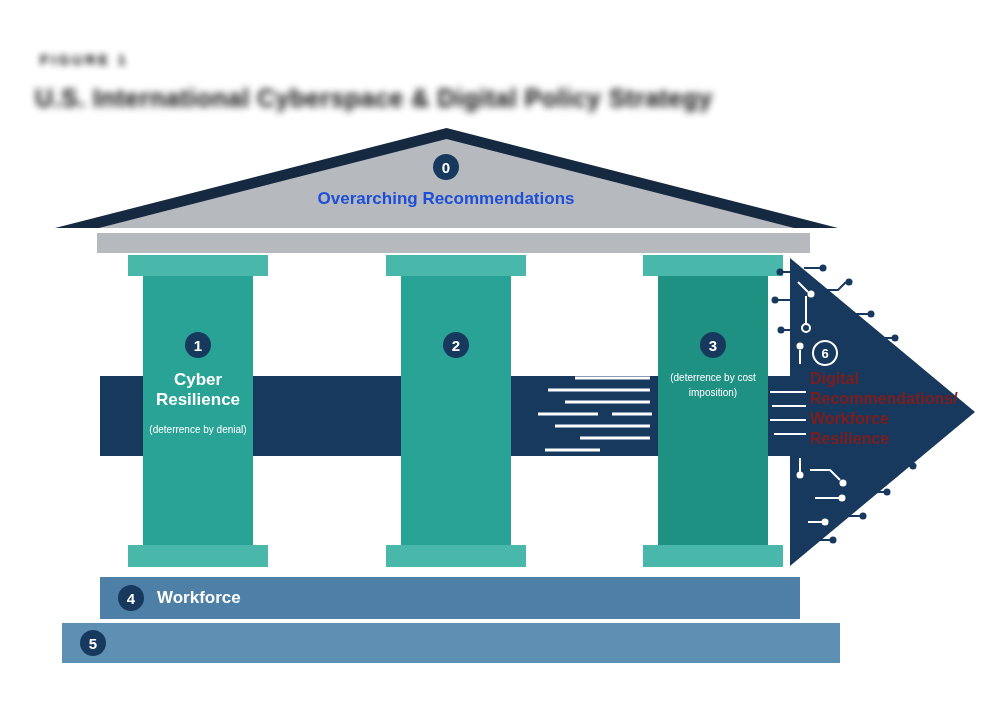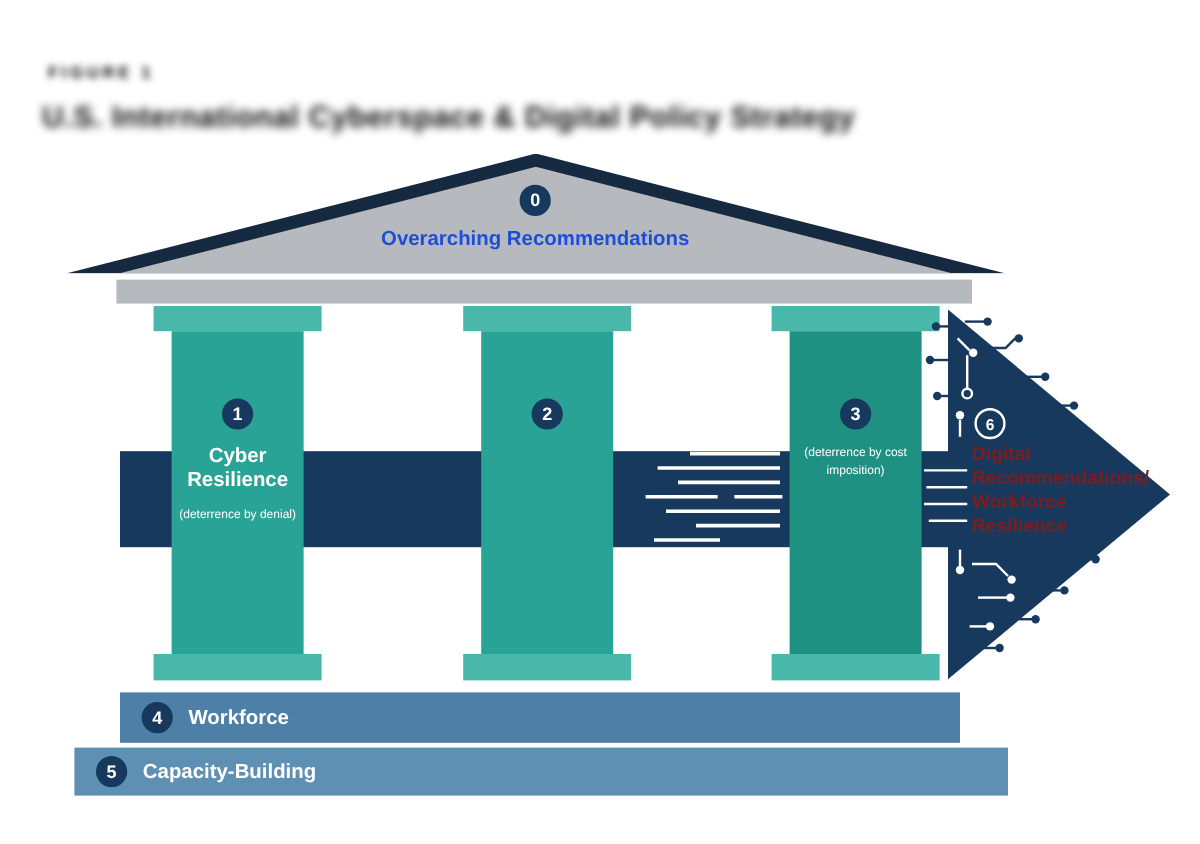--- a/index.html
+++ b/index.html
@@ -137,21 +137,20 @@
     <span>Workforce</span>
     <span>Resilience</span>
   </div>
 
   <div class="bar bar-4">
     <div class="num">4</div>
     <div class="bar-label">Workforce</div>
   </div>
   <div class="bar bar-5">
     <div class="num">5</div>
-    <div class="bar-label">Capacity-Building</div>
   </div>
 
   <svg class="overlay" viewBox="0 0 1000 703">
 
     <g stroke="#ffffff" stroke-width="3">
       <line x1="575" y1="378" x2="650" y2="378"></line>
       <line x1="548" y1="390" x2="650" y2="390"></line>
       <line x1="565" y1="402" x2="650" y2="402"></line>
       <line x1="538" y1="414" x2="598" y2="414"></line>
       <line x1="612" y1="414" x2="652" y2="414"></line>

